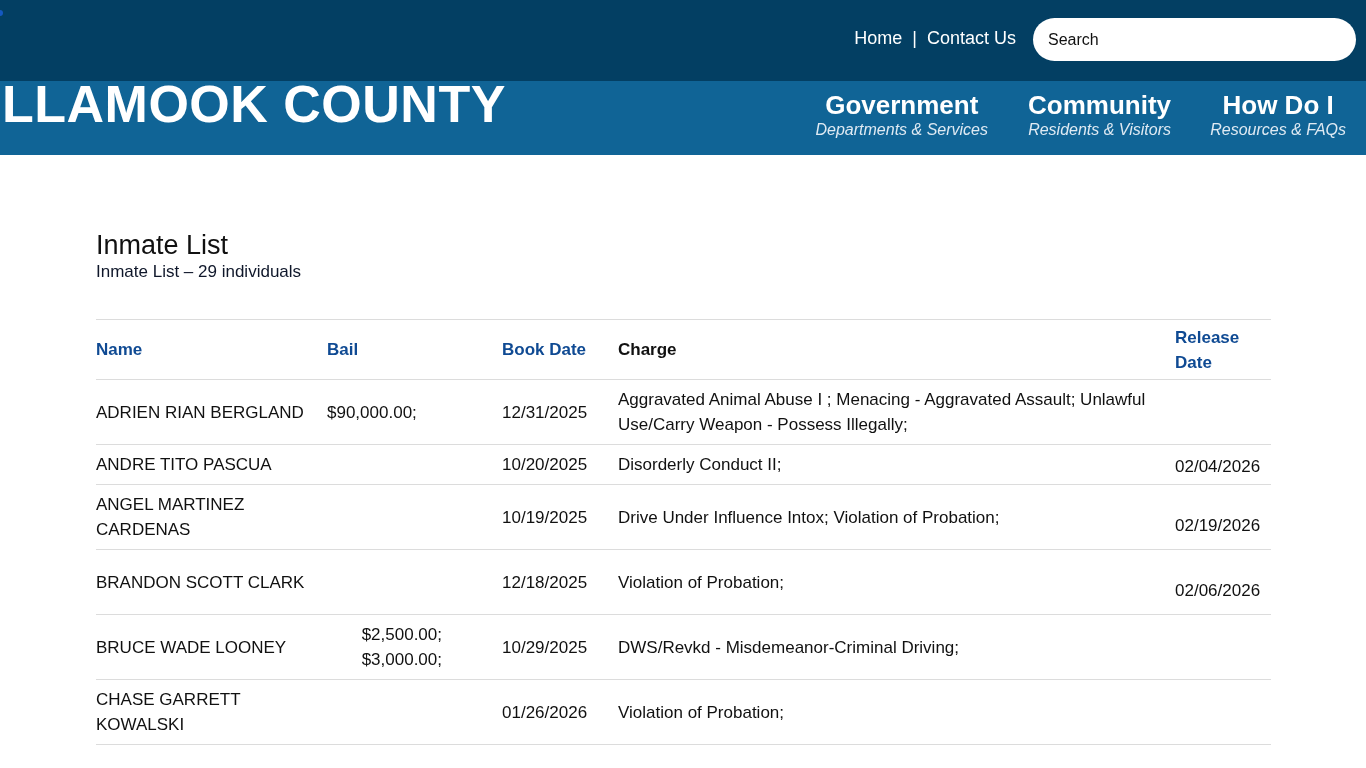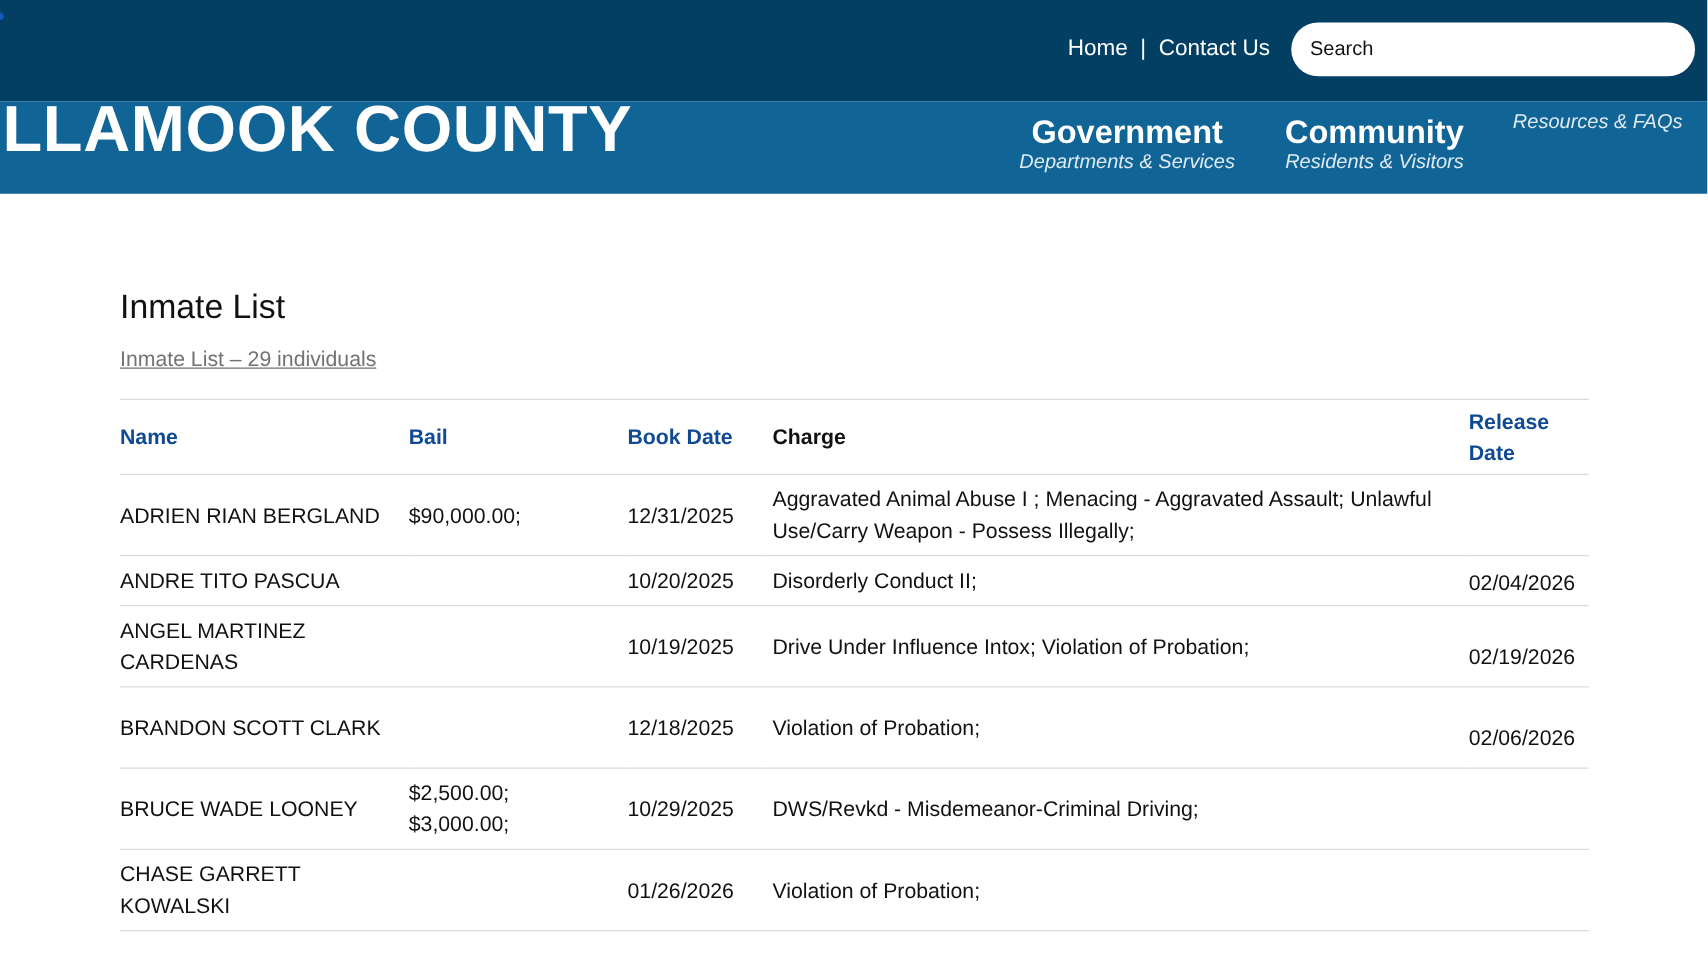--- a/index.html
+++ b/index.html
@@ -40,21 +40,21 @@
   .mainnav { position: absolute; top: 89px; right: 0; height: 60px; }
   .nav-item { position: absolute; top: 0; text-align: right; color: #fff; text-decoration: none; white-space: nowrap; }
   .nav-item .nav-title { display: block; font-size: 26px; font-weight: bold; line-height: 32px; text-align: center; }
   .nav-item .nav-sub { display: block; font-size: 16px; font-style: italic; line-height: 18px; color: #dfeaf3; }
   .nav-gov { right: 378px; }
   .nav-com { right: 195px; }
   .nav-how { right: 20px; }
 
   .content { position: absolute; left: 96px; top: 228px; width: 1175px; }
   .page-title { font-size: 27px; font-weight: normal; color: #111; line-height: 34px; }
-  .subtitle { font-size: 17px; margin-top: 16px; color: #737373; line-height: 20px; text-decoration: underline; }
+  .subtitle { font-size: 17px; margin-top: 0; color: #0f172a; line-height: 20px; }
 
   table.inmates {
     position: absolute; left: 96px; top: 319px; width: 1175px;
     border-collapse: collapse; font-size: 17px;
   }
   table.inmates th, table.inmates td {
     border-top: 1px solid #dcdcdc; text-align: left; vertical-align: middle;
     padding: 0; line-height: 25px;
   }
   table.inmates th { font-weight: bold; color: #0f4a93; height: 60px; }
@@ -91,20 +91,21 @@
 <nav class="mainnav">
   <a href="#" class="nav-item nav-gov">
     <span class="nav-title">Government</span>
     <span class="nav-sub">Departments &amp; Services</span>
   </a>
   <a href="#" class="nav-item nav-com">
     <span class="nav-title">Community</span>
     <span class="nav-sub">Residents &amp; Visitors</span>
   </a>
   <a href="#" class="nav-item nav-how">
+    <span class="nav-title">How Do I</span>
     <span class="nav-sub">Resources &amp; FAQs</span>
   </a>
 </nav>
 
 <div class="content">
   <h1 class="page-title">Inmate List</h1>
   <p class="subtitle">Inmate List – 29 individuals</p>
 </div>
 
 <table class="inmates">
@@ -148,21 +149,21 @@
     </tr>
     <tr>
       <td class="name">BRANDON SCOTT CLARK</td>
       <td></td>
       <td>12/18/2025</td>
       <td class="charge" style="padding-left:8px;">Violation of Probation;</td>
       <td class="release" style="padding-top:16px !important;">02/06/2026</td>
     </tr>
     <tr>
       <td class="name">BRUCE WADE LOONEY</td>
-      <td style="padding-right:60px;">$2,500.00; $3,000.00;</td>
+      <td style="padding-right:60px;text-align:right;">$2,500.00; $3,000.00;</td>
       <td>10/29/2025</td>
       <td class="charge" style="padding-left:8px;">DWS/Revkd - Misdemeanor-Criminal Driving;</td>
       <td class="release"></td>
     </tr>
     <tr>
       <td class="name">CHASE GARRETT KOWALSKI</td>
       <td></td>
       <td>01/26/2026</td>
       <td class="charge" style="padding-left:8px;">Violation of Probation;</td>
       <td class="release"></td>

